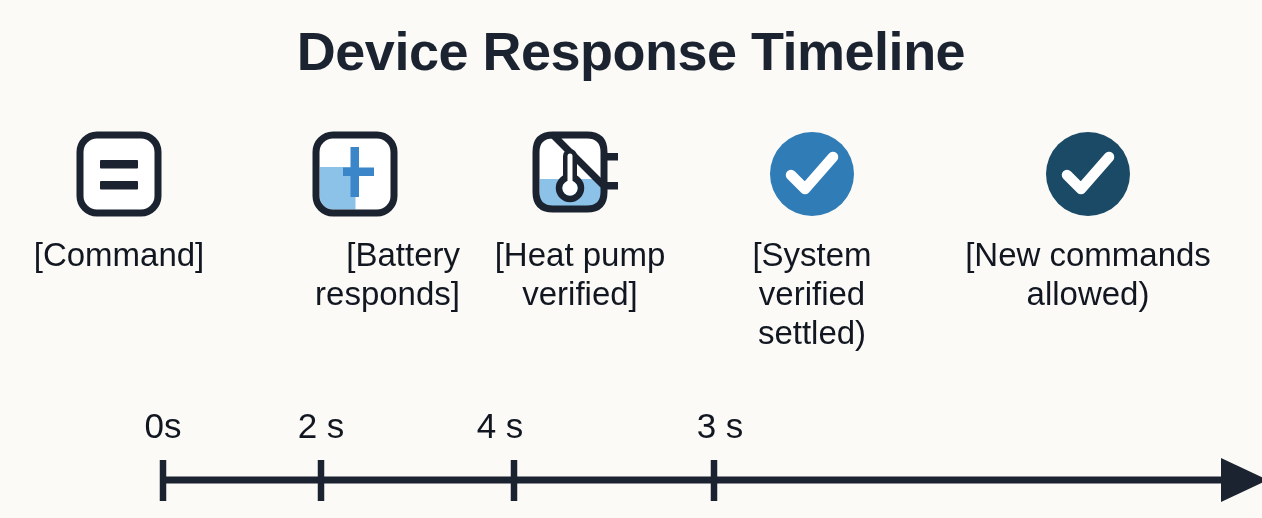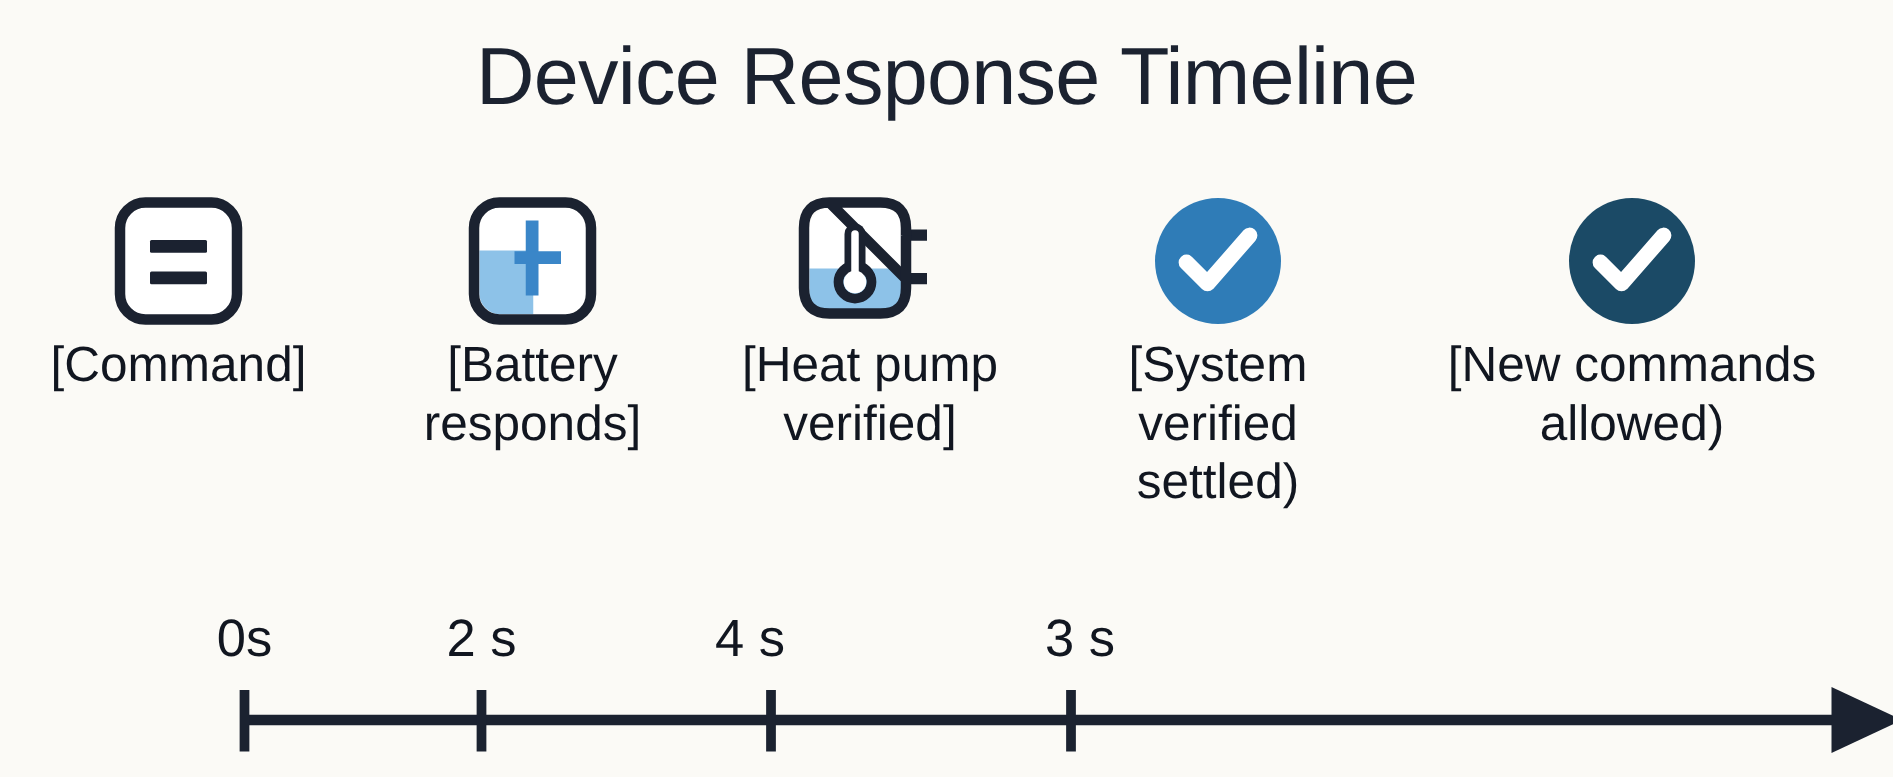--- a/index.html
+++ b/index.html
@@ -17,21 +17,21 @@
   }
 
   
   #chart-title {
     position: absolute;
     top: 22px;
     left: 0;
     width: 1262px;
     text-align: center;
     font-size: 54px;
-    font-weight: normal;
+    font-weight: bold;
     letter-spacing: -0.5px;
     color: #1b2230;
     line-height: 1.1;
   }
 
   
   #milestones {
     position: absolute;
     top: 128px;
     left: 0;
@@ -43,32 +43,32 @@
     top: 0;
     text-align: center;
   }
   .milestone-icon {
     height: 92px;
     display: flex;
     align-items: center;
     justify-content: center;
   }
   .milestone-label {
-    margin-top: 4px;
+    margin-top: 16px;
     font-size: 33px;
     line-height: 1.18;
     color: #111620;
     white-space: pre-line;
     font-weight: normal;
   }
 
   
   .m0 { left: 0px;    width: 238px; }
   .m0 .milestone-label { text-align: center; }
-  .m1 { left: 250px;  width: 210px; }
+  .m1 { left: 250px;  width: 210px; text-align: right; }
   .m2 { left: 470px;  width: 220px; }
   .m3 { left: 712px;  width: 200px; }
   .m4 { left: 928px;  width: 320px; }
 
   .m0 .milestone-icon { justify-content: center; }
 
   
   #axis-area {
     position: absolute;
     left: 0;

